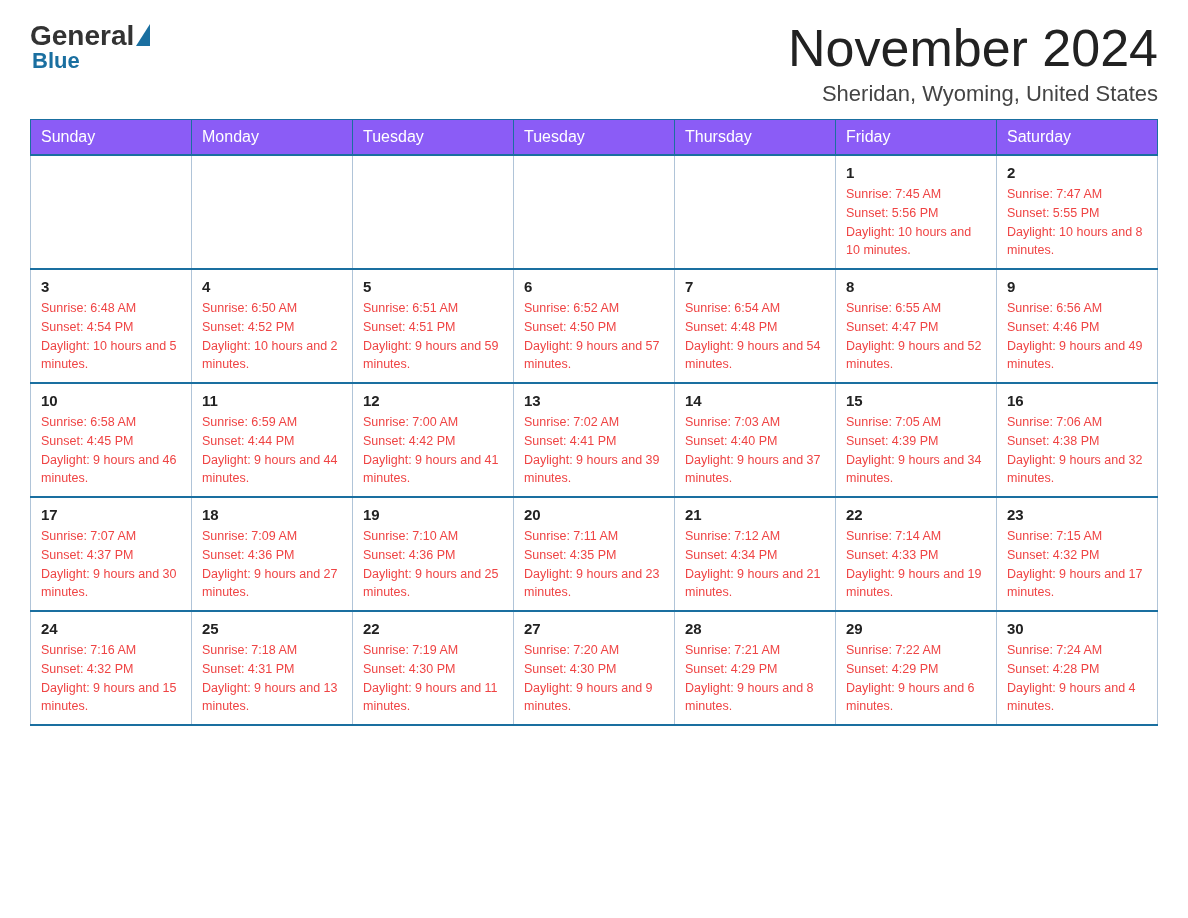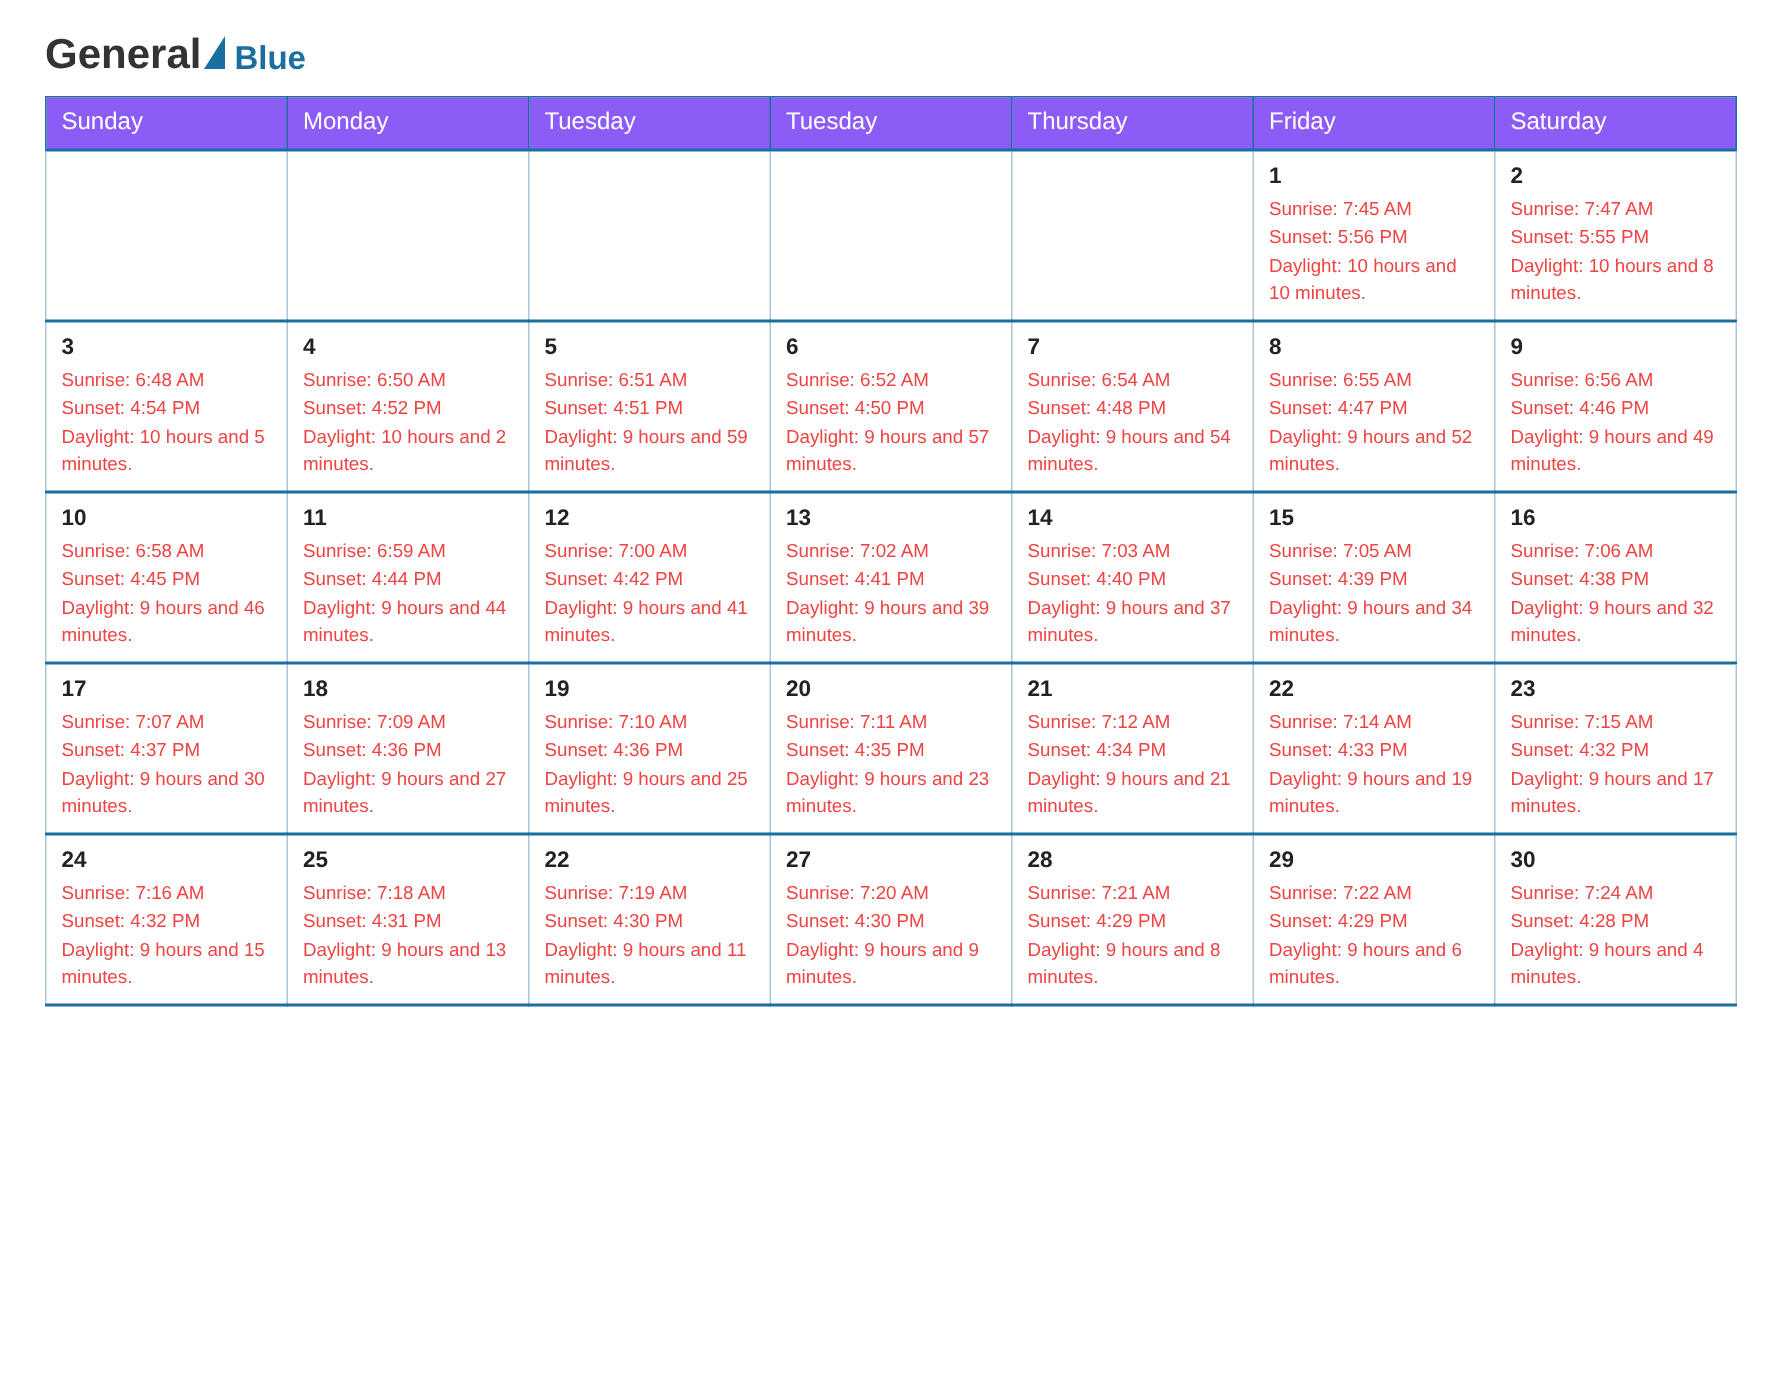--- a/index.html
+++ b/index.html
@@ -11,22 +11,22 @@
       min-height: 918px;
     }
     .header-row {
       display: flex;
       justify-content: space-between;
       align-items: flex-start;
       margin-bottom: 10px;
     }
     .logo {
       display: flex;
-      flex-direction: row;
-      align-items: flex-end;
+      flex-direction: column;
+      align-items: flex-start;
     }
     .logo-top {
       display: flex;
       align-items: center;
     }
     .logo-text-general {
       font-size: 28px;
       font-weight: bold;
       color: #333;
     }
@@ -114,20 +114,24 @@
 
 <div class="header-row">
   <div class="logo">
     <div class="logo-top">
       <span class="logo-text-general">General</span>
       <div class="logo-triangle"></div>
       <span class="logo-text-blue"></span>
     </div>
     <div class="logo-bottom">Blue</div>
   </div>
+  <div class="title-block">
+    <div class="month-title">November 2024</div>
+    <div class="location-title">Sheridan, Wyoming, United States</div>
+  </div>
 </div>
 
 <table class="calendar">
   <thead>
     <tr>
     <th>Sunday</th>
         <th>Monday</th>
         <th>Tuesday</th>
         <th>Tuesday</th>
         <th>Thursday</th>

